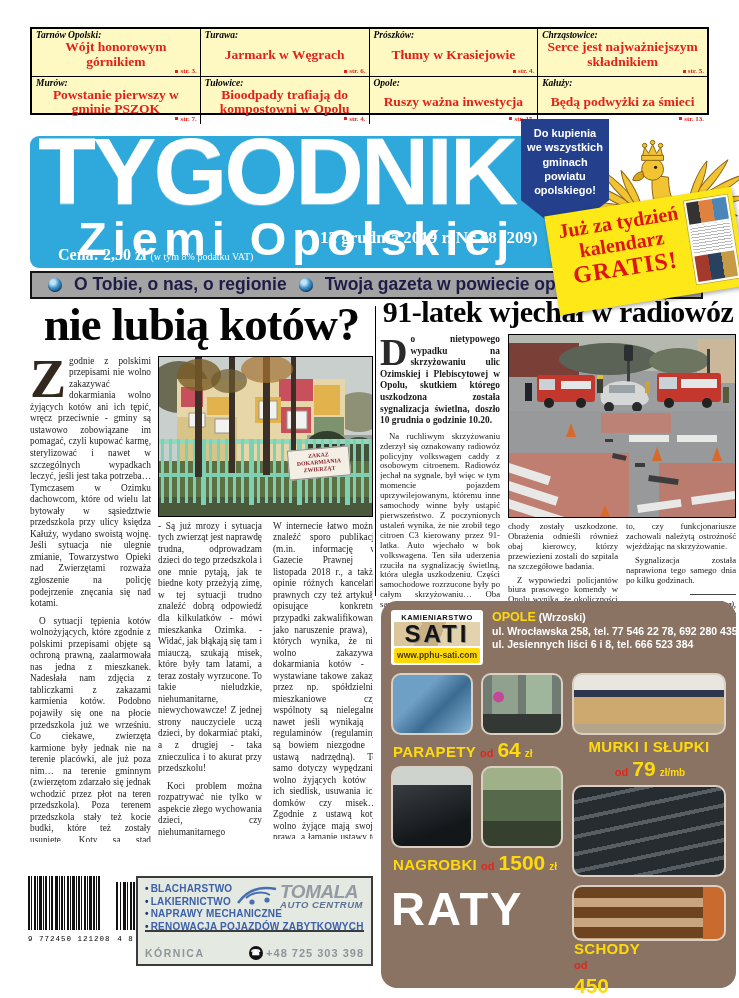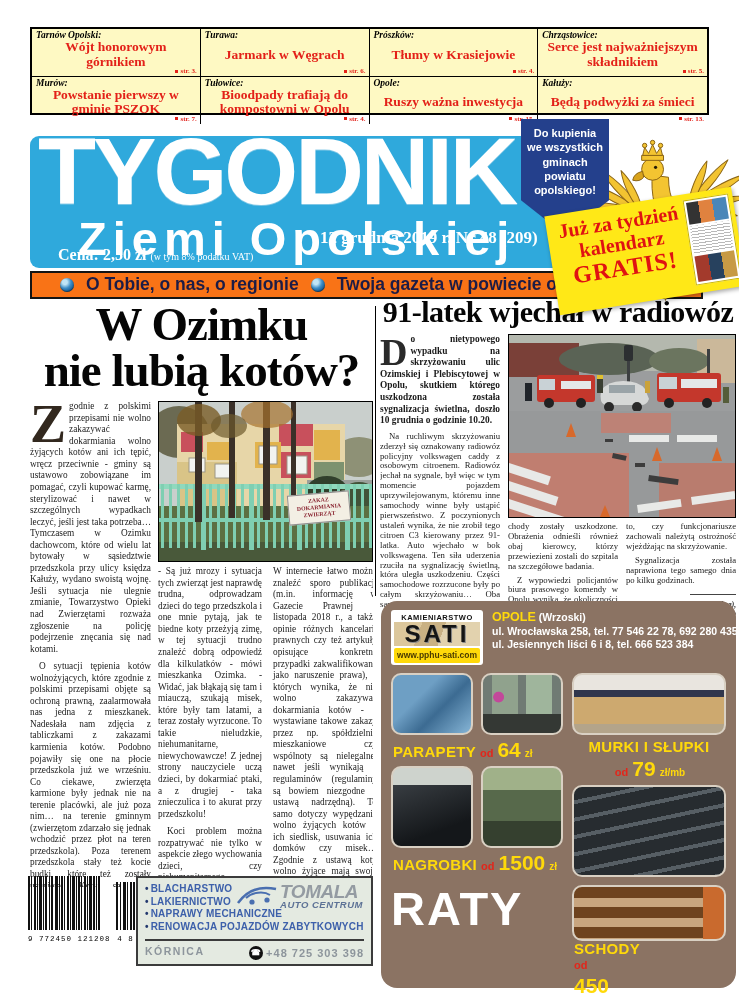--- a/index.html
+++ b/index.html
@@ -41,22 +41,22 @@
     font-family:"Liberation Serif",serif; font-weight:700; }
   .stk-l1 { font-size:20px; line-height:22px; }
   .stk-l2 { font-size:20px; line-height:22px; }
   .stk-l3 { font-size:24px; line-height:26px; letter-spacing:1px; }
   .stk-cal { position:absolute; right:4px; top:6px; width:46px; height:86px; background:#fff; border:1px solid #c9b400; padding:2px; display:flex; flex-direction:column; gap:2px; }
   .stk-cal .c1 { height:22px; background:linear-gradient(90deg,#333 0 30%,#e0823f 30% 65%,#4a86b8 65%); }
   .stk-cal .c2 { flex:1; background:repeating-linear-gradient(#fff 0 2px,#b9b9b9 2px 3px); }
   .stk-cal .c3 { height:26px; background:linear-gradient(90deg,#a33a2c 0 34%,#27415e 34% 67%,#c79a45 67%); }
 
   
-  #tagline { position:absolute; left:30px; top:271px; width:673px; height:28px; background:#f97316; border:2px solid #141414;
-    display:flex; align-items:center; gap:12px; padding:0 28px; font:700 17.5px/1 "Liberation Sans",sans-serif; color:#1c1c46; z-index:1;text-align:center; }
+  #tagline { position:absolute; left:30px; top:271px; width:673px; height:28px; background:#a3a3a3; border:2px solid #141414;
+    display:flex; align-items:center; gap:12px; padding:0 16px; font:700 17.5px/1 "Liberation Sans",sans-serif; color:#1c1c46; z-index:1;text-align:center; }
   .globe { width:14px; height:14px; border-radius:50%; flex:0 0 auto;
     background:radial-gradient(circle at 35% 30%, #bfe4f5 0 18%, #3e8fc8 45%, #0d4e86 80%); box-shadow:inset 0 -1px 1px rgba(0,0,0,.4); }
   .globe.last { margin-left:auto; }
 
   
   .jtxt { text-align:justify; }
   .indent { text-indent:9px; }
 
   
   #left-article { position:absolute; left:30px; top:302px; width:343px; }
@@ -98,22 +98,22 @@
   .bc-issn { writing-mode:vertical-rl; font:5.5px "Liberation Mono",monospace; color:#222; letter-spacing:0.5px; height:60px; }
 
   
   #tomala { position:absolute; left:136px; top:876px; width:237px; height:90px; background:#e4eae1; border:2px solid #3b3b3b;
     padding:5px 7px; font-family:"Liberation Sans",sans-serif; }
   .tm-services div { font:700 10px/12.6px "Liberation Sans",sans-serif; color:#3d60aa; letter-spacing:0.2px; white-space:nowrap; }
   .tm-services div::before { content:"•"; color:#22386e; margin-right:2px; }
   .tm-logo { position:absolute; right:8px; top:5px; display:flex; align-items:flex-start; gap:2px; }
   .tm-brand { font:italic 900 19px/0.9 "Liberation Sans",sans-serif; color:#949ba2; letter-spacing:-0.5px; }
   .tm-brand-sub { font:italic 900 9.5px/1 "Liberation Sans",sans-serif; color:#5d7296; text-align:right; letter-spacing:0.5px; }
-  .tm-bottom { position:absolute; left:7px; right:7px; bottom:4px; border-top:2px solid #3b3b3b; padding-top:5px;
-    display:flex; justify-content:space-between; }
+  .tm-bottom { position:absolute; left:7px; right:7px; bottom:4px; border-top:2px solid #3b3b3b; padding-top:14px;
+    display:flex; justify-content:space-between; align-items:center; }
   .tm-city { font:700 10.5px/1 "Liberation Sans",sans-serif; color:#8d959c; letter-spacing:1.5px; }
   .tm-phone { display:flex; align-items:center; gap:3px; font:700 11px/1 "Liberation Sans",sans-serif; color:#8d959c; letter-spacing:1px; }
   .phone-ic { width:14px; height:14px; border-radius:50%; background:#111; color:#fff; font-size:8px; line-height:14px; text-align:center; }
 
   
   #sati { position:absolute; left:381px; top:601px; width:355px; height:387px; background:#8b7363; border-radius:16px; padding:9px 10px;
     font-family:"Liberation Sans",sans-serif; color:#fff; }
   .sati-head { display:flex; gap:9px; }
   .sati-logo { width:92px; flex:0 0 auto; background:#fff; border-radius:3px; padding:3px 3px 2px; text-align:center; }
   .sati-brand-top { font:900 7.5px/1.2 "Liberation Sans",sans-serif; color:#111; letter-spacing:0.5px; }
@@ -273,21 +273,20 @@
   <div id="tagline">
     <span class="globe"></span>
     <span>O Tobie, o nas, o regionie</span>
     <span class="globe"></span>
     <span>Twoja gazeta w powiecie opolskim</span>
     <span class="globe last"></span>
   </div>
 
   <div id="left-article">
     <div class="l-head">
-      <div>W Ozimku</div>
       <div>nie lubią kotów?</div>
     </div>
     <div class="l-body">
       <div class="lcol1 jtxt">
         <p><span class="dropcap">Z</span><span>godnie z polskimi przepisami nie wolno zakazywać dokarmiania wolno żyjących kotów ani ich tępić, wręcz przeciwnie - gminy są ustawowo zobowiązane im pomagać, czyli kupować karmę, sterylizować i nawet w szczególnych wypadkach leczyć, jeśli jest taka potrzeba… Tymczasem w Ozimku dachowcom, które od wielu lat bytowały w sąsiedztwie przedszkola przy ulicy księdza Kałuży, wydano swoistą wojnę. Jeśli sytuacja nie ulegnie zmianie, Towarzystwo Opieki nad Zwierzętami rozważa zgłoszenie na policję podejrzenie znęcania się nad kotami.</span></p>
         <p class="indent">O sytuacji tępienia kotów wolnożyjących, które zgodnie z polskimi przepisami objęte są ochroną prawną, zaalarmowała nas jedna z mieszkanek. Nadesłała nam zdjęcia z tabliczkami z zakazami karmienia kotów. Podobno pojawiły się one na płocie przedszkola już we wrześniu. Co ciekawe, zwierzęta karmione były jednak nie na terenie placówki, ale już poza nim… na terenie gminnym (zwierzętom zdarzało się jednak wchodzić przez płot na teren przedszkola). Poza terenem przedszkola stały też kocie budki, które też zostały usunięte. Koty są stąd przeganiane i płoszone, a osoby, które je dokarmiają, szykanowane i straszone konsekwencjami.</p>
       </div>
       <div class="l-right">
         <div class="l-photo">
           <svg width="213" height="159" viewBox="0 0 213 159" xmlns="http://www.w3.org/2000/svg">

